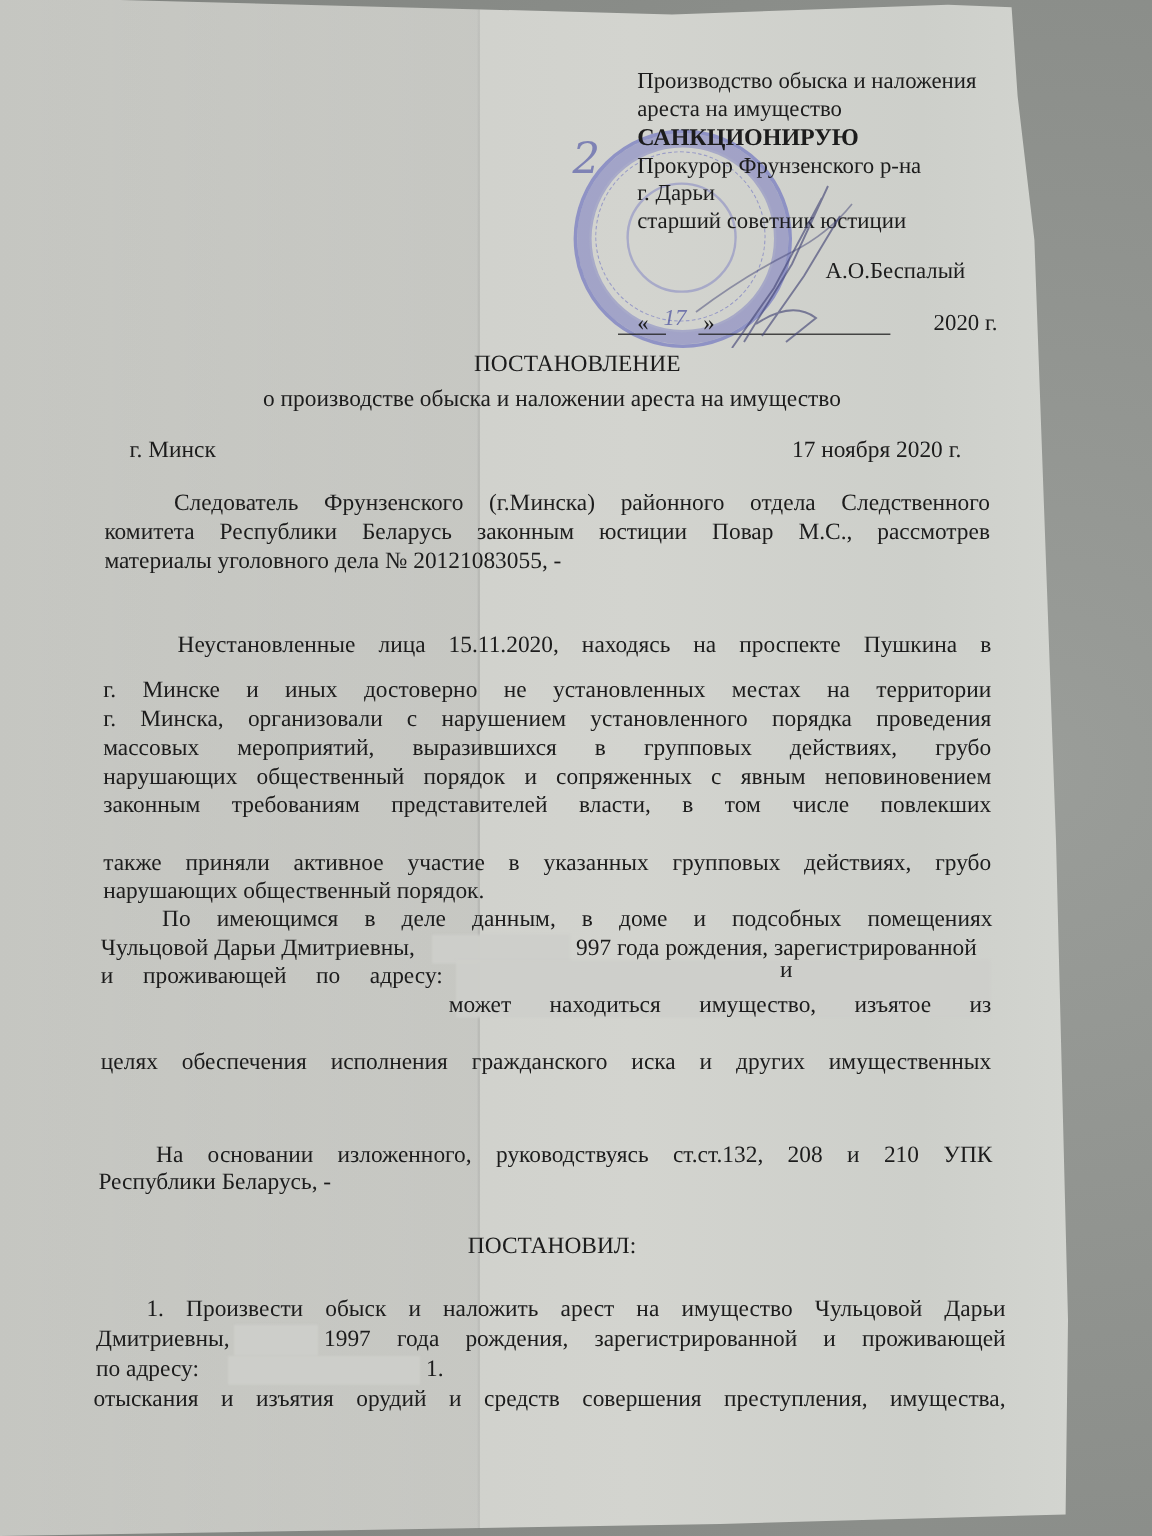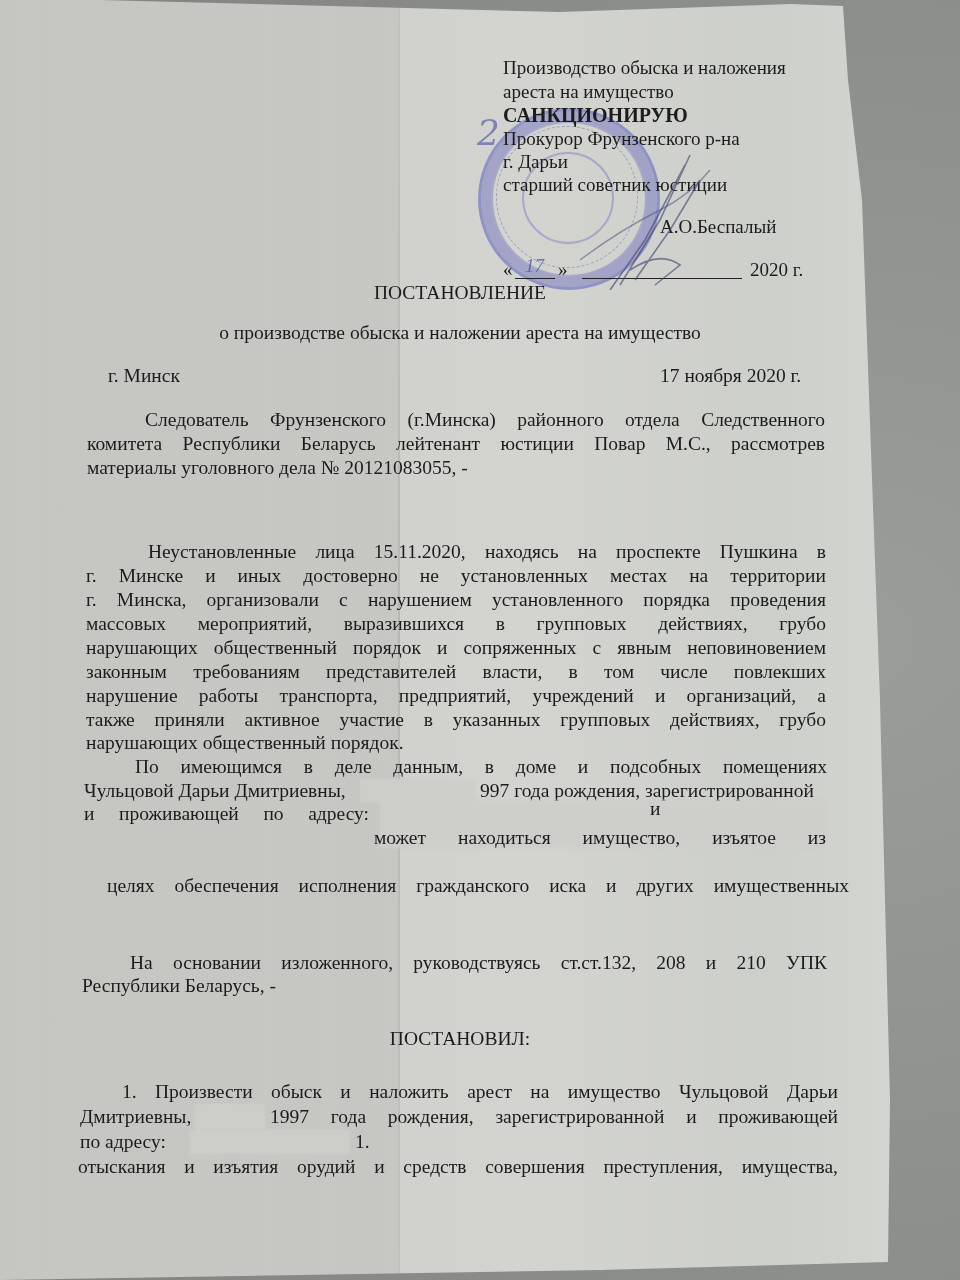--- a/index.html
+++ b/index.html
@@ -28,21 +28,21 @@
     .shade {
       position: absolute; left: 0; top: 0; width: 400px; height: 1280px;
       background: linear-gradient(90deg, rgba(0,0,0,0.02), rgba(0,0,0,0.05));
     }
     .line { position: absolute; white-space: nowrap; font-size: 19.5px; line-height: 24px; }
     .justify { position: absolute; font-size: 19.5px; line-height: 24px; text-align: justify; text-align-last: justify; }
     .center { position: absolute; text-align: center; font-size: 19.5px; }
     .bold { font-weight: bold; }
 
     
-    .approval .line { font-size: 19px; }
+    .approval .line { font-size: 19px; margin-left: 28px; }
     .stamp {
       position: absolute; left: 478px; top: 108px; width: 176px; height: 176px;
       border-radius: 50%;
       border: 3px solid rgba(88, 92, 190, 0.55);
       box-shadow: inset 0 0 0 10px rgba(120,120,200,0.10), inset 0 0 0 12px rgba(88,92,190,0.35);
     }
     .stamp-inner {
       position: absolute; left: 522px; top: 152px; width: 88px; height: 88px;
       border-radius: 50%;
       border: 2px solid rgba(88, 92, 190, 0.35);
@@ -89,50 +89,49 @@
     <div class="line" style="left:558px; top:258px;">»</div>
     <div class="blank" style="left:582px; top:278px; width:160px;"></div>
     <div class="line" style="left:750px; top:258px;">2020 г.</div>
 
     <svg class="signature" viewBox="0 0 170 140">
       <path d="M130 5 L100 70 L60 135 M125 15 L85 90 L50 140 M140 30 L110 80 L75 130 M70 120 Q100 100 120 115 L95 135" fill="none" stroke="rgba(70,72,120,0.65)" stroke-width="1.6"></path>
       <path d="M20 110 Q60 80 100 60 Q130 45 150 20" fill="none" stroke="rgba(70,72,120,0.5)" stroke-width="1.4"></path>
     </svg>
   </div>
 
-  <div class="center" style="left:0; width:920px; top:282px;">ПОСТАНОВЛЕНИЕ</div>
+  <div class="center" style="left:0; width:920px; top:293px;padding-left:21px;">ПОСТАНОВЛЕНИЕ</div>
   <div class="center" style="left:0; width:920px; top:322px;">о производстве обыска и наложении ареста на имущество</div>
 
   <div class="line" style="left:108px; top:364px;">г. Минск</div>
   <div class="line" style="left:660px; top:364px;">17 ноября 2020 г.</div>
 
   <div class="justify" style="left:145px; width:680px; top:408px;">Следователь Фрунзенского (г.Минска) районного отдела Следственного</div>
-  <div class="justify" style="left:87px; width:738px; top:432px;">комитета Республики Беларусь лейтенант юстиции Повар М.С., рассмотрев</div>
+  <div class="justify" style="left:87px; width:738px; top:432px;">комитета Республики Беларусь законным юстиции Повар М.С., рассмотрев</div>
   <div class="line" style="left:87px; top:456px;">материалы уголовного дела № 20121083055, -</div>
 
 
-  <div class="justify" style="left:148px; width:678px; top:540px;">Неустановленные лица 15.11.2020, находясь на проспекте Пушкина в</div>
+  <div class="justify" style="left:148px; width:678px; top:526px;">Неустановленные лица 15.11.2020, находясь на проспекте Пушкина в</div>
   <div class="justify" style="left:86px; width:740px; top:564px;">г. Минске и иных достоверно не установленных местах на территории</div>
   <div class="justify" style="left:86px; width:740px; top:588px;">г. Минска, организовали с нарушением установленного порядка проведения</div>
   <div class="justify" style="left:86px; width:740px; top:612px;">массовых мероприятий, выразившихся в групповых действиях, грубо</div>
   <div class="justify" style="left:86px; width:740px; top:636px;">нарушающих общественный порядок и сопряженных с явным неповиновением</div>
   <div class="justify" style="left:86px; width:740px; top:660px;">законным требованиям представителей власти, в том числе повлекших</div>
-  <div class="justify" style="left:86px; width:740px; top:684px;">нарушение работы транспорта, предприятий, учреждений и организаций, а</div>
   <div class="justify" style="left:86px; width:740px; top:708px;">также приняли активное участие в указанных групповых действиях, грубо</div>
   <div class="line" style="left:86px; top:731px;">нарушающих общественный порядок.</div>
 
   <div class="justify" style="left:135px; width:692px; top:755px;">По имеющимся в деле данным, в доме и подсобных помещениях</div>
   <div class="line" style="left:84px; top:779px;">Чульцовой Дарьи Дмитриевны,</div>
   <div class="line" style="left:480px; top:779px;">997 года рождения, зарегистрированной</div>
   <div class="redact" style="left:360px; top:779px; width:115px; height:24px;"></div>
   <div class="justify" style="left:84px; width:285px; top:802px;">и проживающей по адресу:</div>
   <div class="redact" style="left:380px; top:800px; width:445px; height:48px;"></div>
   <div class="line" style="left:650px; top:797px;">и</div>
   <div class="justify" style="left:374px; width:452px; top:826px;">может находиться имущество, изъятое из</div>
-  <div class="justify" style="left:84px; width:742px; top:874px;margin-left:23px;">целях обеспечения исполнения гражданского иска и других имущественных</div>
+  <div class="justify" style="left:84px; width:742px; top:874px;">целях обеспечения исполнения гражданского иска и других имущественных</div>
 
   <div class="justify" style="left:130px; width:697px; top:951px;">На основании изложенного, руководствуясь ст.ст.132, 208 и 210 УПК</div>
   <div class="line" style="left:82px; top:974px;">Республики Беларусь, -</div>
 
   <div class="center" style="left:0; width:920px; top:1028px;">ПОСТАНОВИЛ:</div>
 
   <div class="justify" style="left:122px; width:716px; top:1080px;">1. Произвести обыск и наложить арест на имущество Чульцовой Дарьи</div>
   <div class="line" style="left:80px; top:1105px;">Дмитриевны,</div>
   <div class="redact" style="left:195px; top:1104px; width:70px; height:26px;"></div>
   <div class="justify" style="left:270px; width:568px; top:1105px;">1997 года рождения, зарегистрированной и проживающей</div>

